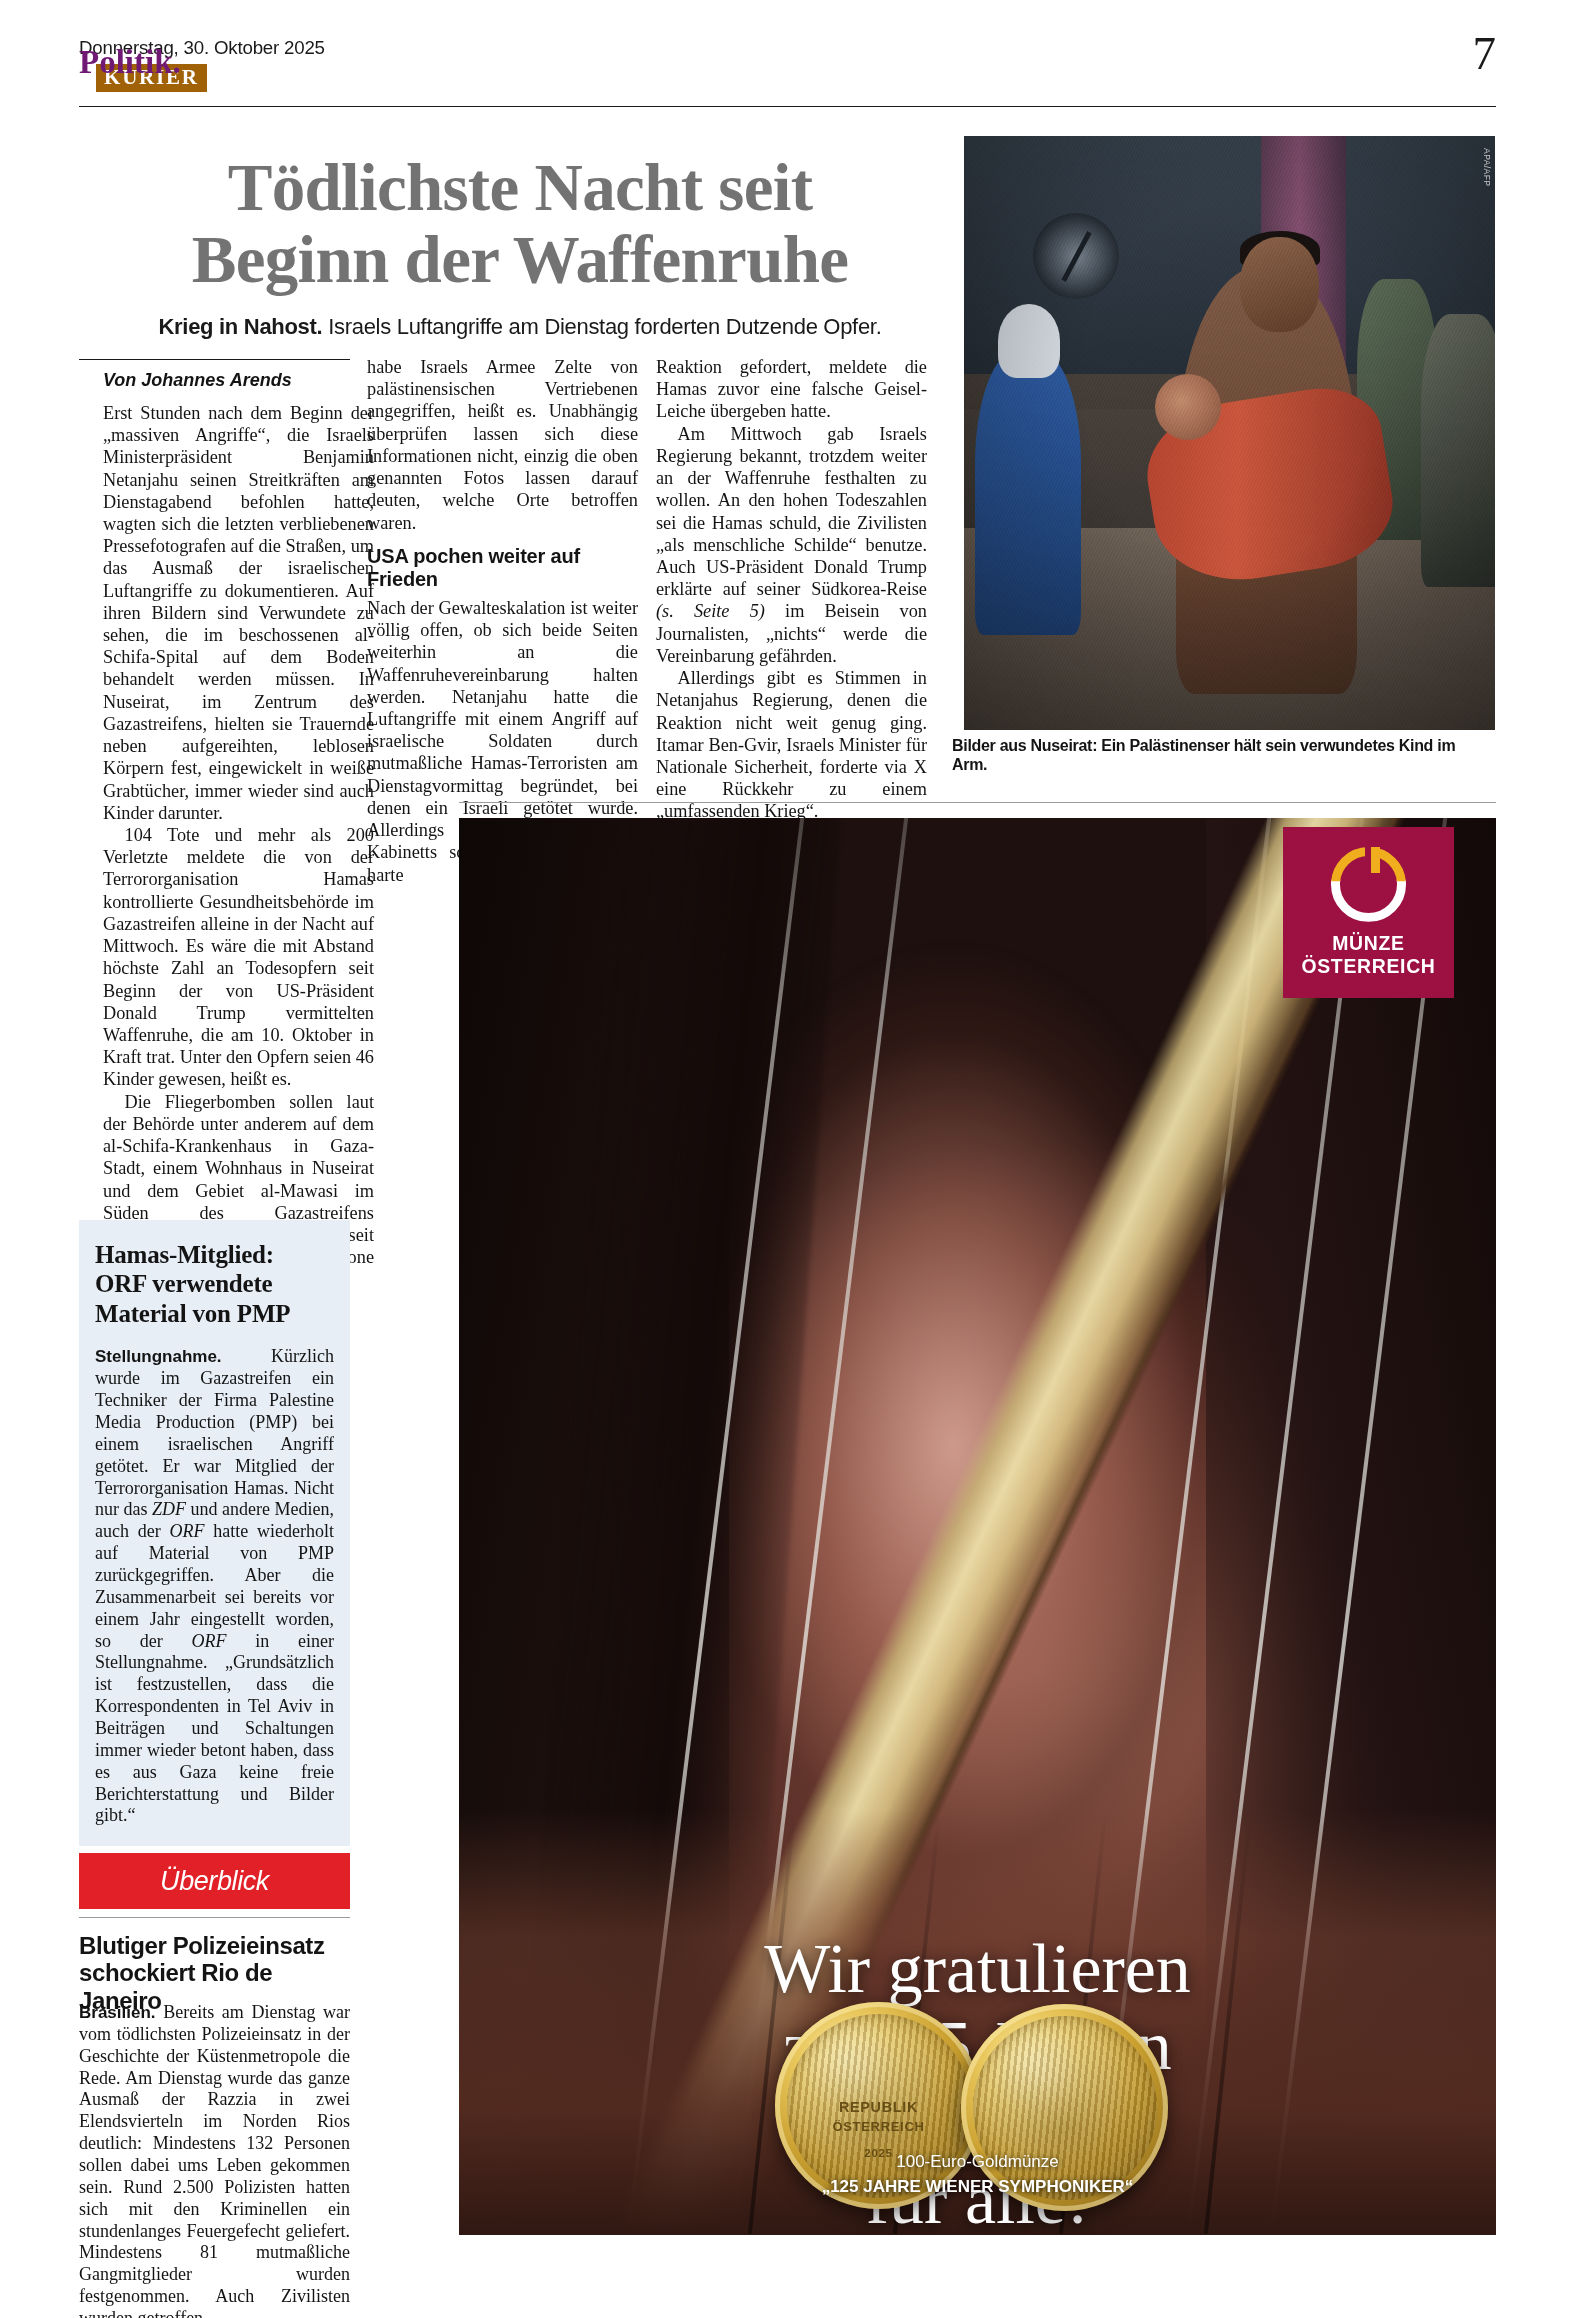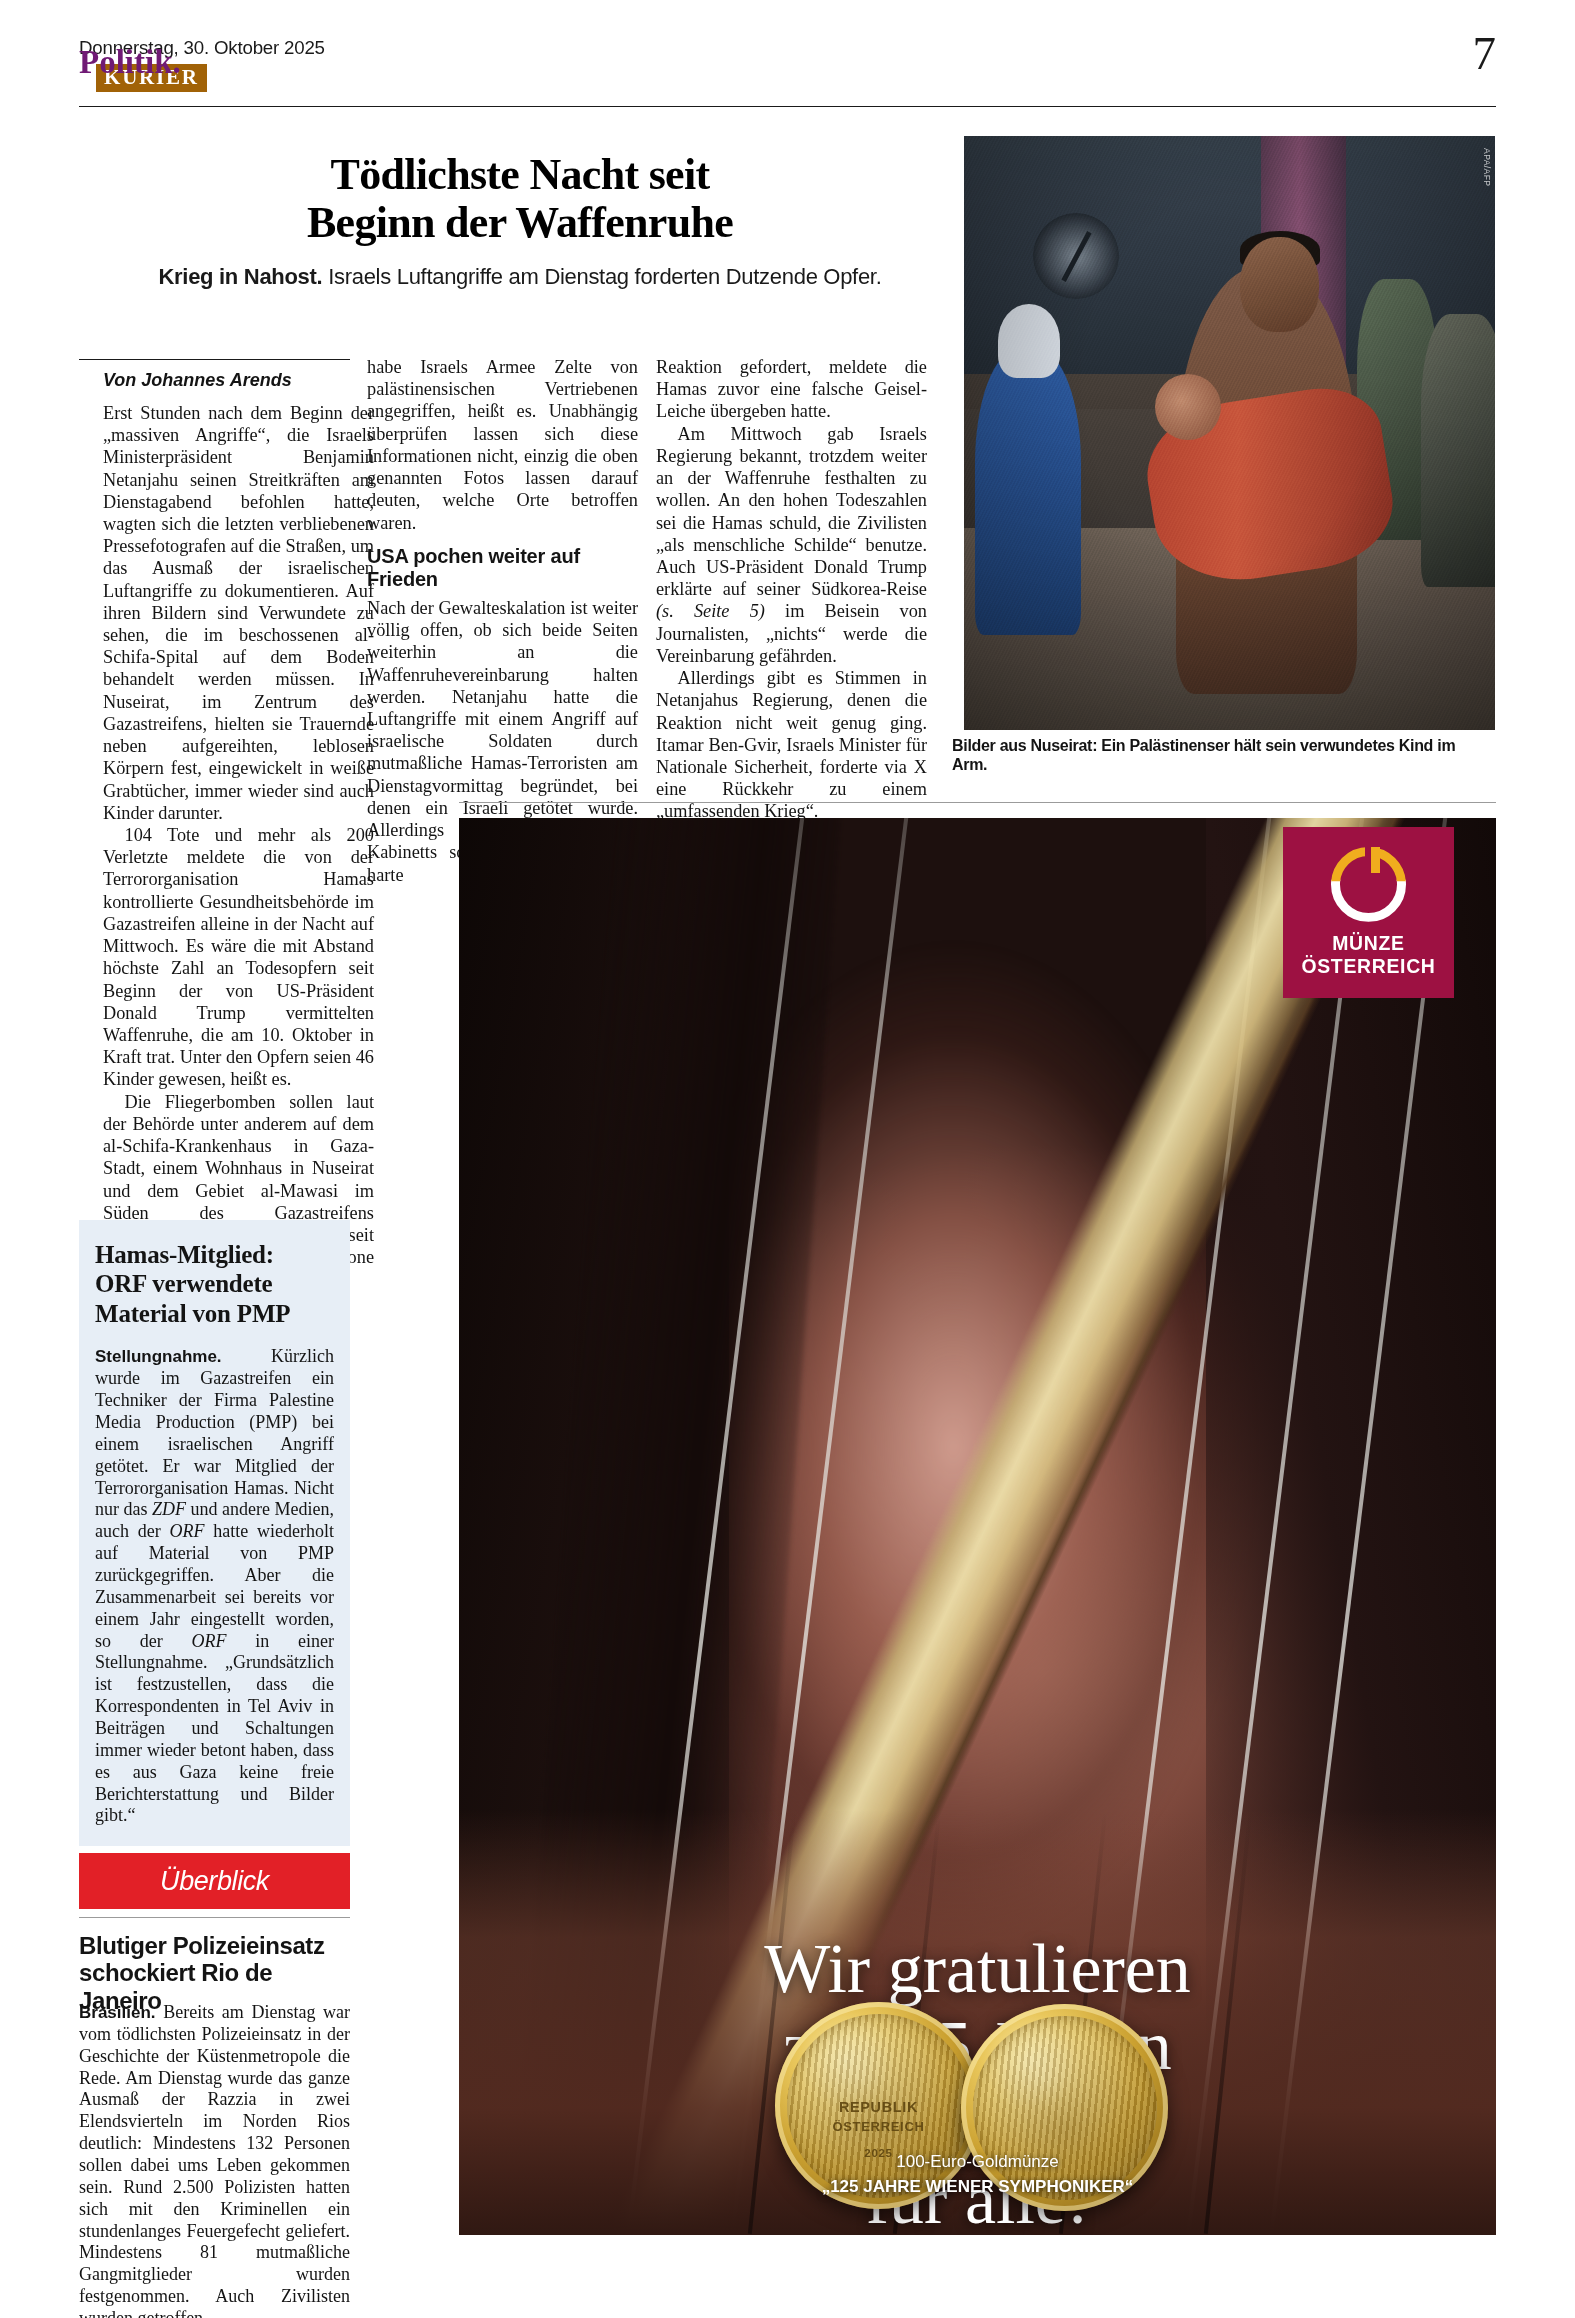--- a/index.html
+++ b/index.html
@@ -97,24 +97,24 @@
     position: absolute;
     left: 93px;
     top: 151px;
     width: 854px;
     text-align: center;
   }
 
   .headline {
     font-family: "Liberation Serif", serif;
     font-weight: bold;
-    font-size: 44px;
+    font-size: 67px;
     line-height: 1.08;
     letter-spacing: -0.7px;
-    color: #000000;
+    color: #737373;
   }
 
   .subheadline {
     margin-top: 17px;
     font-family: "Liberation Sans", sans-serif;
     font-size: 22px;
     line-height: 1.25;
     color: #1a1a1a;
     letter-spacing: -0.3px;
   }

